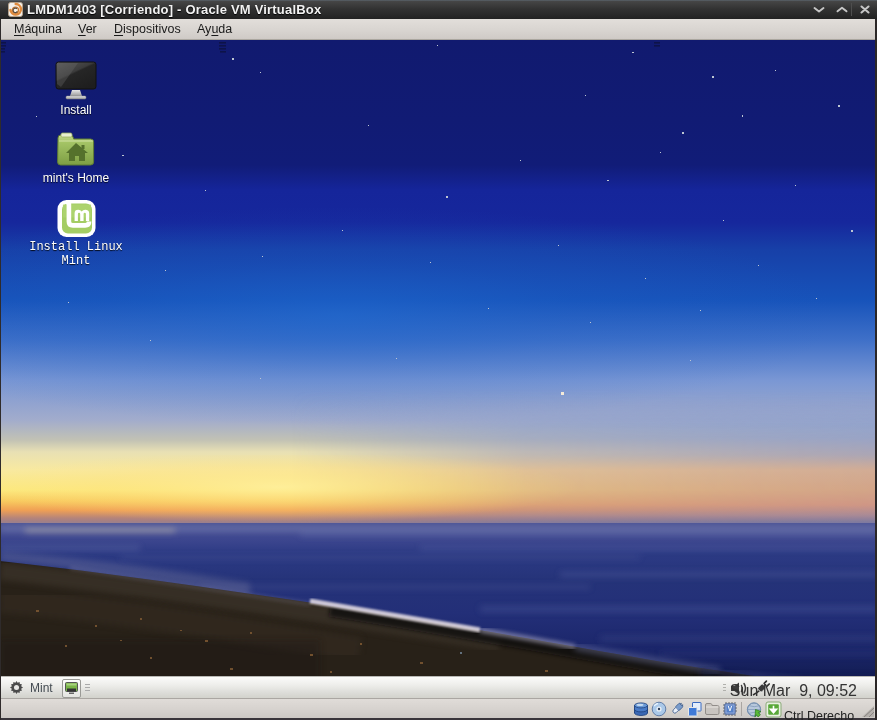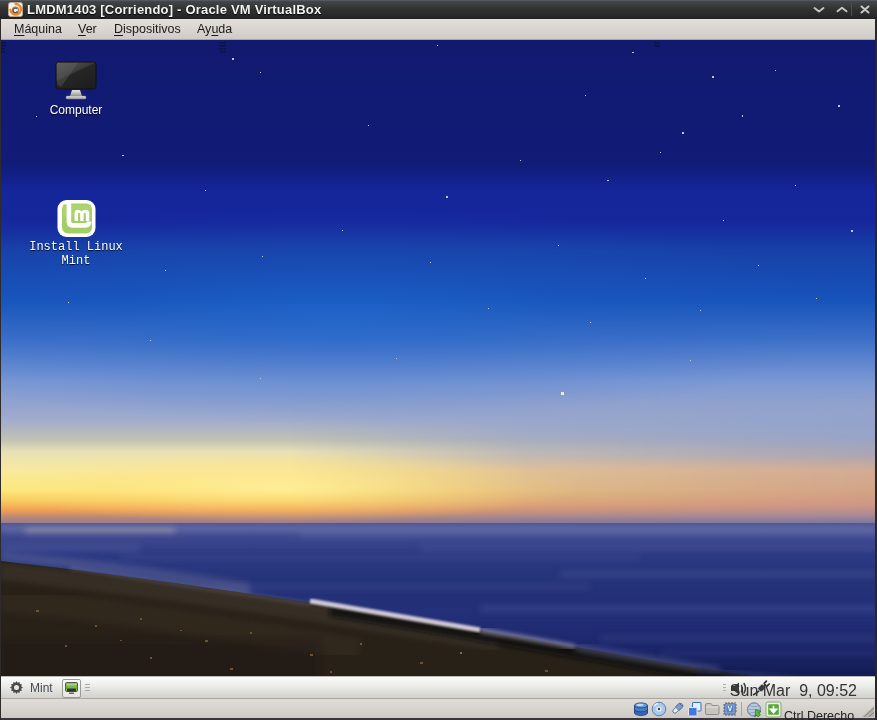--- a/index.html
+++ b/index.html
@@ -272,23 +272,42 @@
           <linearGradient id="stand" x1="0" y1="0" x2="0" y2="1">
             <stop offset="0" stop-color="#e8e8e8"></stop>
               <stop offset="1" stop-color="#9a9a9a"></stop>
           </linearGradient>
         </defs>
         <rect x="2" y="1" width="40" height="27" rx="2.5" fill="url(#scr)" stroke="#111" stroke-width="1"></rect>
         <path d="M3 2 L24 2 L7 26 L3 23 Z" fill="#6a6a6a" opacity="0.35"></path>
         <path d="M18 29 h8 l2 6 h-12 Z" fill="url(#stand)"></path>
         <rect x="12" y="35" width="20" height="3" rx="1.2" fill="url(#stand)" stroke="#8a8a8a" stroke-width="0.5"></rect>
       </svg>
-      <div class="dlabel">Computer</div>
-    </div>
-
+      <div class="dlabel">Install</div>
+    </div>
+
+    <div class="dicon" style="left:21px;top:90px;">
+      <svg width="42" height="39" viewBox="0 0 42 39" style="display:block;margin:0 auto;">
+        <defs>
+          <linearGradient id="fold" x1="0" y1="0" x2="0" y2="1">
+            <stop offset="0" stop-color="#c4d98e"></stop>
+            <stop offset="0.25" stop-color="#a4c465"></stop>
+            <stop offset="1" stop-color="#7d9e44"></stop>
+          </linearGradient>
+        </defs>
+        <path d="M3 8 q0 -3 3 -3 h9 q2.5 0 3 2 l0.6 2 h17 q3 0 3 3 v20 q0 3 -3 3 h-30 q-3 0 -3 -3 Z" fill="url(#fold)" stroke="#5f7c33" stroke-width="1"></path>
+        <path d="M4 11 h34" stroke="#d8e8b0" stroke-width="1.2" fill="none" opacity="0.8"></path>
+        <rect x="6" y="3" width="11" height="4" rx="1.5" fill="#e8f0d0" stroke="#9ab060" stroke-width="0.8"></rect>
+        <g fill="#55712c">
+          <path d="M21 13 L33 23 h-3 v8 h-6 v-5 h-4 v5 h-6 v-8 h-3 Z"></path>
+          <rect x="26.5" y="15" width="3" height="4"></rect>
+        </g>
+      </svg>
+      <div class="dlabel">mint's Home</div>
+    </div>
 
     <div class="dicon" style="left:21px;top:159px;font-family:Liberation Mono, monospace;">
       <svg width="45" height="39" viewBox="0 0 45 39" style="display:block;margin:0 auto;">
         <rect x="3.5" y="1" width="38" height="37" rx="9" fill="#ffffff"></rect>
         <rect x="8" y="4.5" width="30" height="30" rx="6" fill="#a4cd64"></rect>
         <rect x="9" y="5.5" width="28" height="13" fill="#aed470" opacity="0.8"></rect>
         <g fill="#ffffff">
           <path d="M11 2 h6.2 v20.5 q0 1.6 1.6 1.6 h12.4 q1.6 0 1.6 -1.6 l4.6 0 q0 6.2 -6.2 6.2 h-12.4 q-6.2 0 -6.2 -6.2 V6 Z"></path>
           <path d="M20.6 22 V14.2 Q20.6 10.8 24.2 10.8 Q26.6 10.8 27.7 12.4 Q28.8 10.8 31.2 10.8 Q35.2 10.8 35.2 14.4 V22 H31.9 V15 Q31.9 13.8 30.75 13.8 Q29.6 13.8 29.6 15 V22 H26.2 V15 Q26.2 13.8 25.05 13.8 Q23.9 13.8 23.9 15 V22 Z"></path>
         </g>

